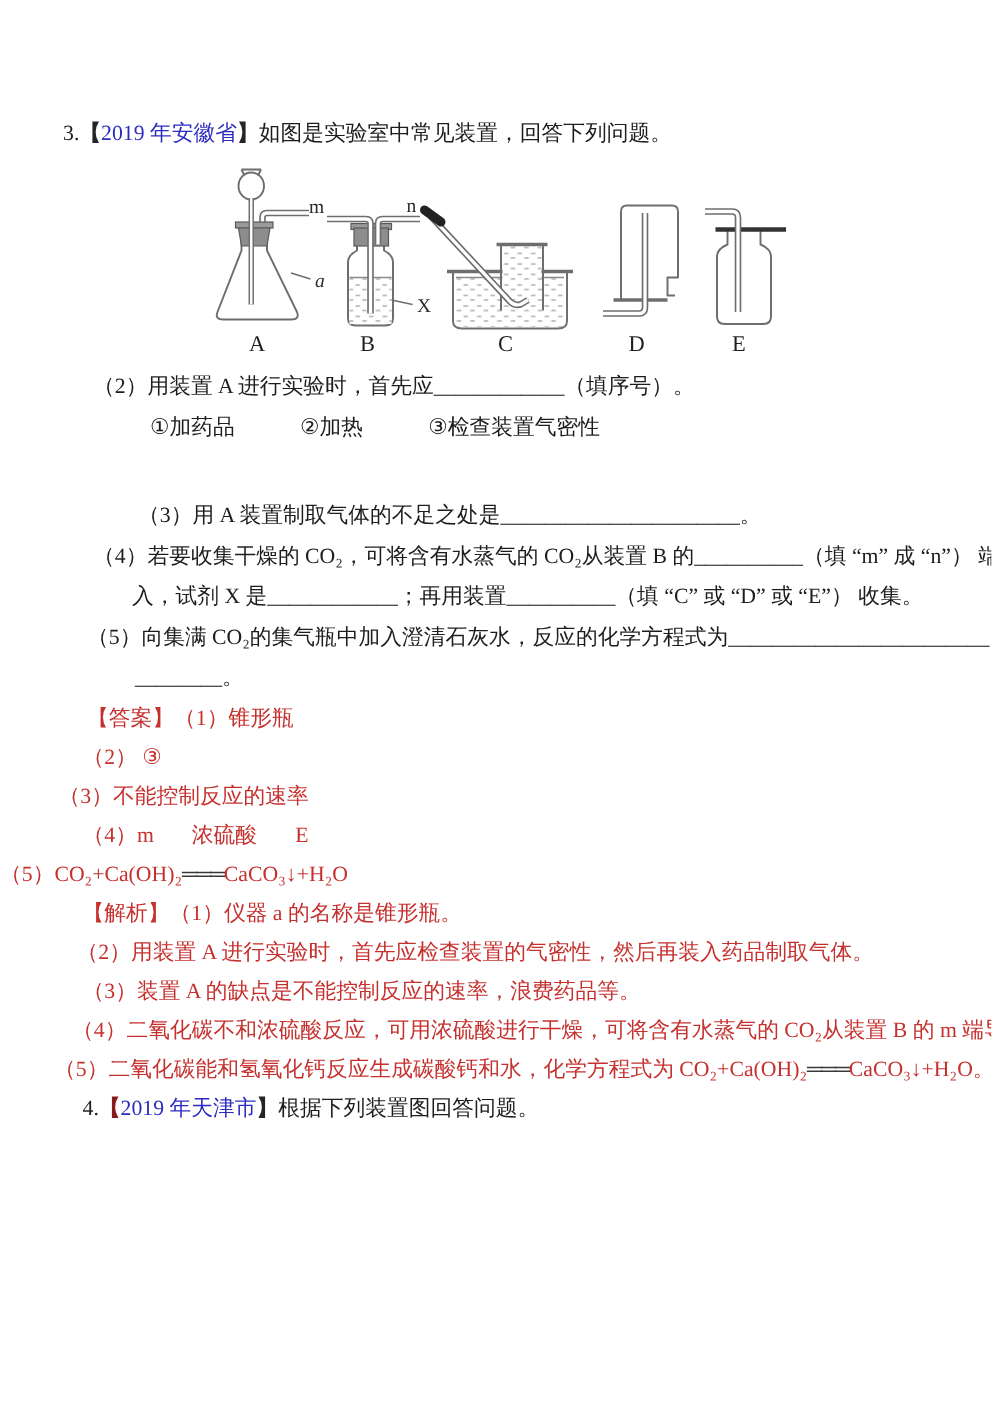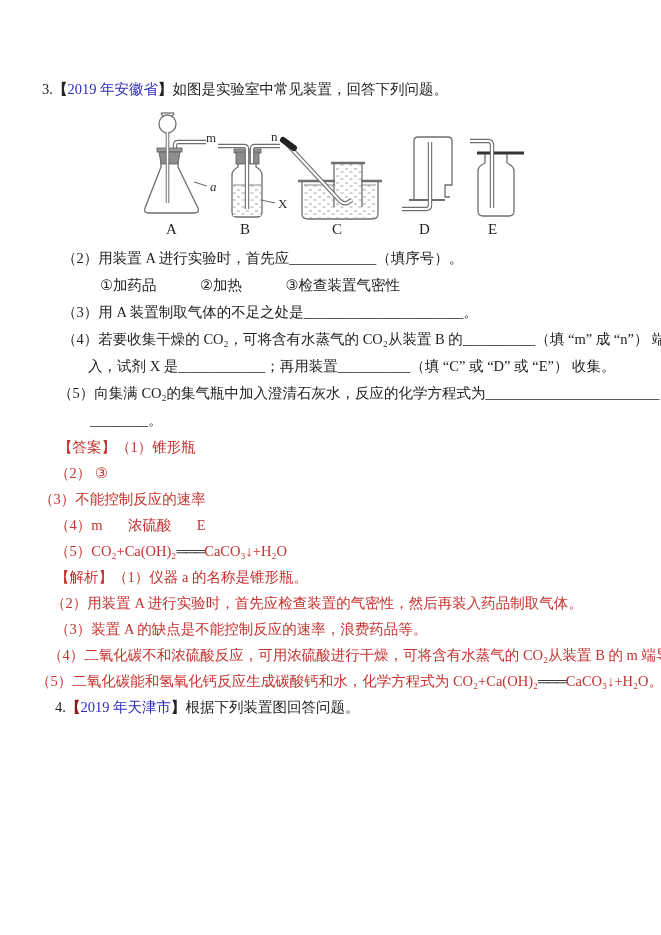--- a/index.html
+++ b/index.html
@@ -104,31 +104,31 @@
         <line x1="349" y1="42" x2="396" y2="42" stroke="#333333" stroke-width="3"></line>
         <path class="tube-o" d="M342 30 L360 30 Q364 30 364 34 L364 97"></path>
         <path class="tube-i" d="M342 30 L360 30 Q364 30 364 34 L364 97"></path>
         <text x="360" y="123" class="app-letter">E</text>
       </g>
     </svg>
   </div>
 
   <div class="line" style="padding-left:62px;">（2）用装置 A 进行实验时，首先应____________（填序号）。</div>
   <div class="line" style="padding-left:100px;">①加药品            ②加热            ③检查装置气密性</div>
-  <div class="line" style="padding-left:62px;">（3）用 A 装置制取气体的不足之处是______________________。</div>
+  <div class="line" style="padding-left:92px;margin-top:32px;">（3）用 A 装置制取气体的不足之处是______________________。</div>
   <div class="line" style="padding-left:62px;">（4）若要收集干燥的 CO₂，可将含有水蒸气的 CO₂从装置 B 的__________（填 “m” 成 “n”） 端导</div>
   <div class="line" style="padding-left:88px;">入，试剂 X 是____________；再用装置__________（填 “C” 或 “D” 或 “E”） 收集。</div>
   <div class="line" style="padding-left:58px;">（5）向集满 CO₂的集气瓶中加入澄清石灰水，反应的化学方程式为________________________</div>
   <div class="line" style="padding-left:90px;">________。</div>
 
   <div class="rline" style="padding-left:58px;"><span>【答案】</span><span>（1）锥形瓶</span></div>
   <div class="rline" style="padding-left:55px;">（2） ③</div>
   <div class="rline" style="padding-left:39px;">（3）不能控制反应的速率</div>
   <div class="rline" style="padding-left:55px;">（4）m       浓硫酸       E</div>
-  <div class="rline" style="padding-left:55px;"><span>（5）CO₂+Ca(OH)₂</span><span class="eq">═══</span><span>CaCO₃↓+H₂O</span></div>
+  <div class="rline" style=""><span>（5）CO₂+Ca(OH)₂</span><span class="eq">═══</span><span>CaCO₃↓+H₂O</span></div>
 
   <div class="rline" style="padding-left:55px;"><span>【解析】</span><span>（1）仪器 a 的名称是锥形瓶。</span></div>
   <div class="rline" style="padding-left:51px;">（2）用装置 A 进行实验时，首先应检查装置的气密性，然后再装入药品制取气体。</div>
   <div class="rline" style="padding-left:55px;">（3）装置 A 的缺点是不能控制反应的速率，浪费药品等。</div>
   <div class="rline" style="padding-left:48px;">（4）二氧化碳不和浓硫酸反应，可用浓硫酸进行干燥，可将含有水蒸气的 CO₂从装置 B 的 m 端导入，试</div>
   <div class="rline" style="padding-left:36px;"><span>（5）二氧化碳能和氢氧化钙反应生成碳酸钙和水，化学方程式为 CO₂+Ca(OH)₂</span><span class="eq">═══</span><span>CaCO₃↓+H₂O。</span></div>
 
   <div class="line" style="padding-left:55px;"><span>4.</span><span class="bracket-red">【</span><span class="blue">2019 年天津市</span><span class="bracket">】</span><span>根据下列装置图回答问题。</span></div>
 
 </div>

